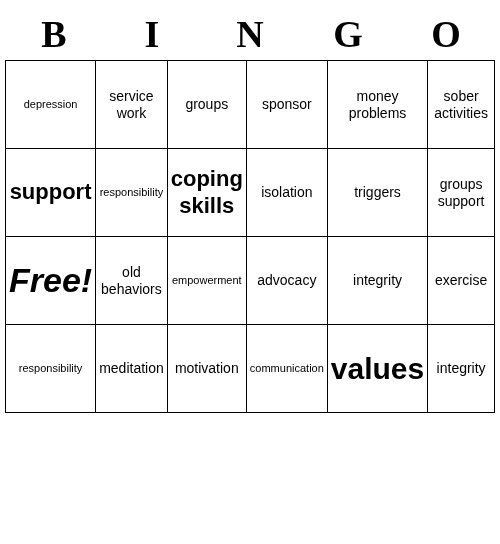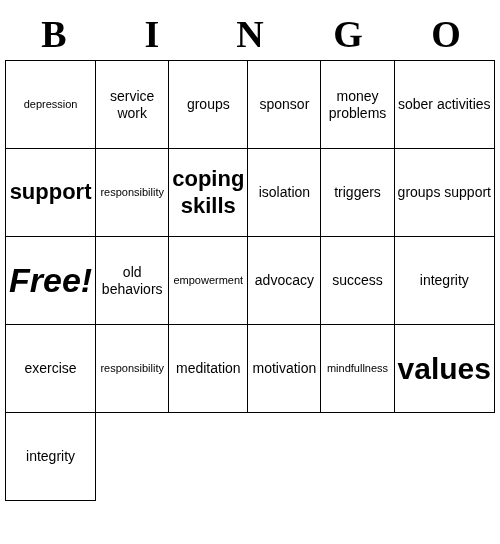--- a/index.html
+++ b/index.html
@@ -129,39 +129,36 @@
       <div class="bingo-cell">
         <span class="cell-text size-medium">old behaviors</span>
       </div>
       <div class="bingo-cell">
         <span class="cell-text size-small">empowerment</span>
       </div>
       <div class="bingo-cell">
         <span class="cell-text size-medium">advocacy</span>
       </div>
       <div class="bingo-cell">
-        <span class="cell-text size-medium">success</span>
-      </div>
-      <div class="bingo-cell">
         <span class="cell-text size-medium">integrity</span>
       </div>
       <div class="bingo-cell">
         <span class="cell-text size-medium">exercise</span>
       </div>
       <div class="bingo-cell">
         <span class="cell-text size-small">responsibility</span>
       </div>
       <div class="bingo-cell">
         <span class="cell-text size-medium">meditation</span>
       </div>
       <div class="bingo-cell">
         <span class="cell-text size-medium">motivation</span>
       </div>
       <div class="bingo-cell">
-        <span class="cell-text size-small">mindfullness</span>
+        <span class="cell-text size-small">communication</span>
       </div>
       <div class="bingo-cell">
         <span class="cell-text size-xlarge">values</span>
       </div>
       <div class="bingo-cell">
         <span class="cell-text size-medium">integrity</span>
       </div>
     </div>
 </div>
 

